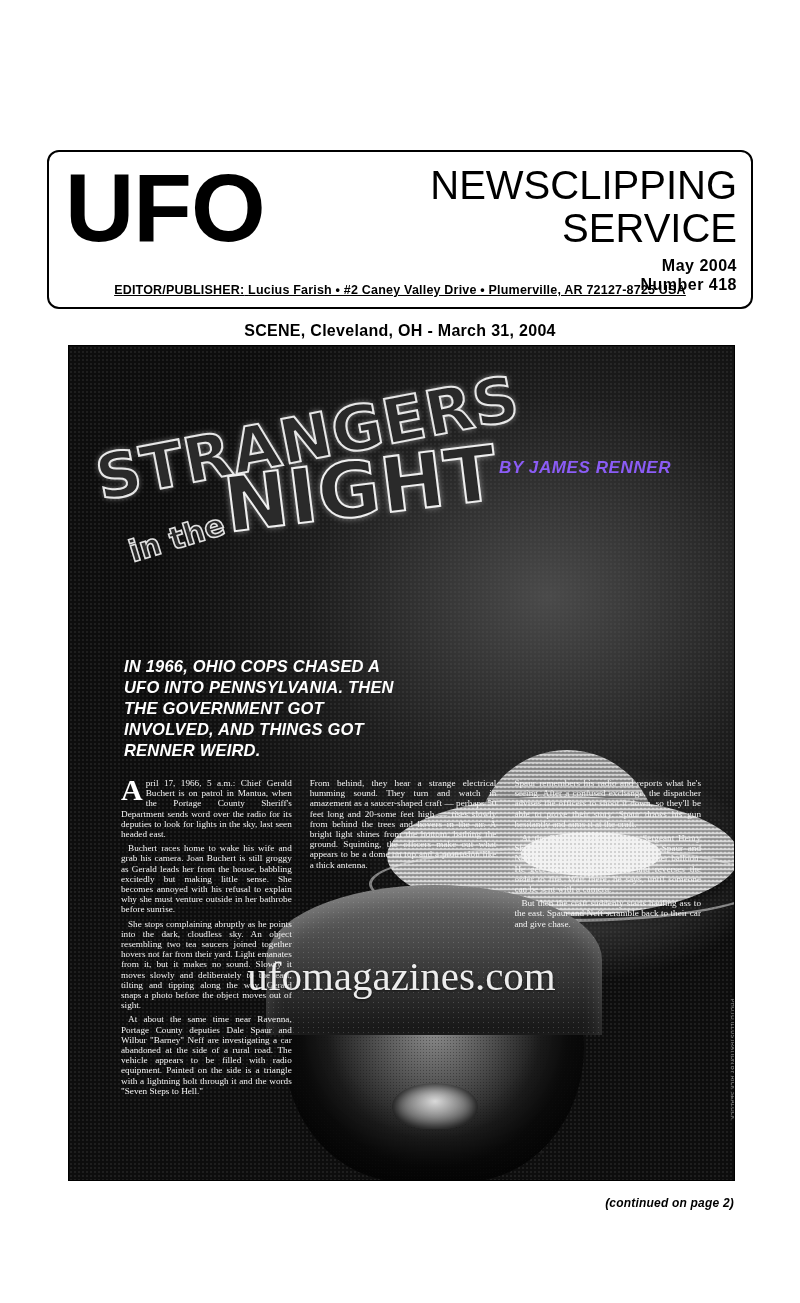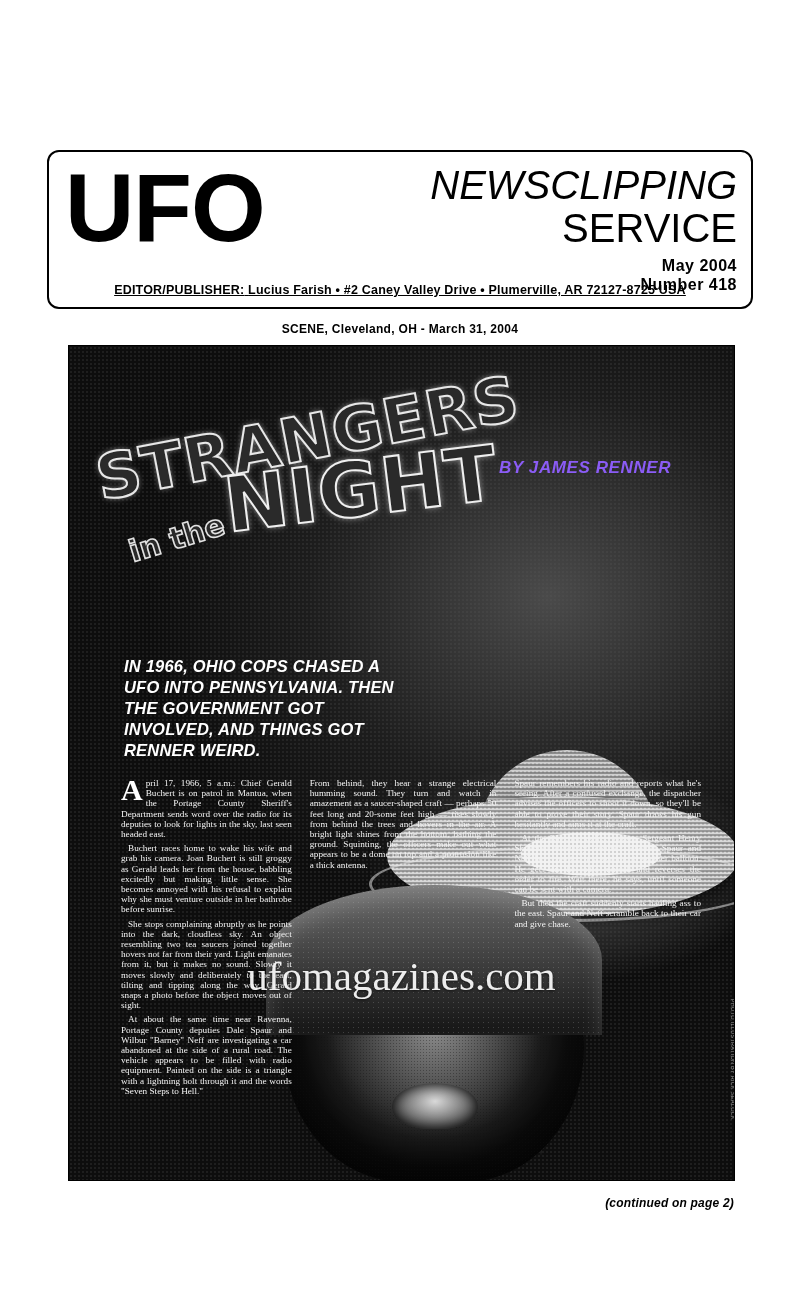--- a/index.html
+++ b/index.html
@@ -50,21 +50,20 @@
     margin-left: 18px;
     margin-top: 6px;
     text-align: right;
     flex: 1;
   }
   .newsclipping {
     font-size: 40px;
     line-height: 42px;
     font-weight: normal;
     letter-spacing: 0px;
-    font-style: italic;
   }
   .service {
     font-size: 40px;
     line-height: 44px;
     font-weight: normal;
   }
   .issue-line {
     font-size: 16px;
     font-weight: bold;
     line-height: 19px;
@@ -84,21 +83,21 @@
   }
   .editor-line .label { font-weight: bold; }
 
   
   .source-line {
     position: absolute;
     left: 0;
     right: 0;
     top: 322px;
     text-align: center;
-    font-size: 12px;
+    font-size: 16px;
     font-weight: bold;
     letter-spacing: 0.3px;
   }
 
   
   .clipping {
     position: absolute;
     left: 68px;
     top: 345px;
     width: 667px;

